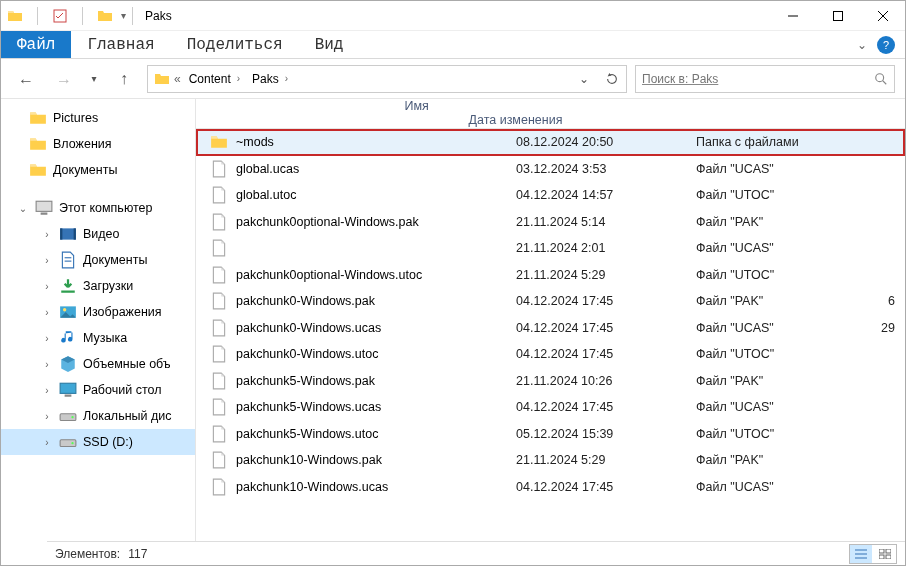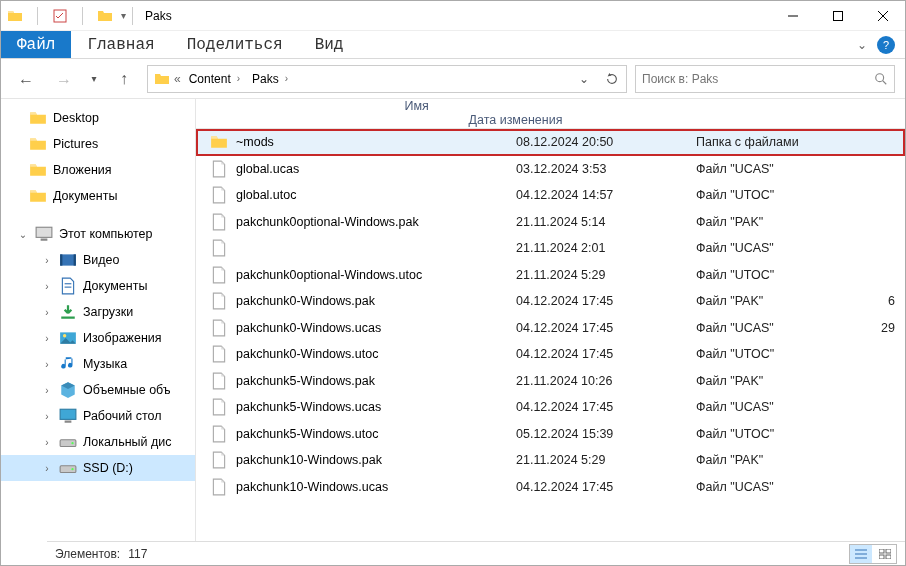--- a/index.html
+++ b/index.html
@@ -26,21 +26,21 @@
 
   
   .navbar { height: 40px; display: flex; align-items: center; padding: 6px 10px; gap: 8px; background: #fff; border-bottom: 1px solid #e5e5e5; }
   .navbar .nav-btn { width: 30px; height: 28px; display: flex; align-items: center; justify-content: center; color: #555; font-size: 16px; }
   .navbar .nav-btn.disabled { color: #bbb; }
   .navbar .addr { flex: 1; height: 28px; border: 1px solid #ccc; display: flex; align-items: center; padding: 0 2px 0 6px; gap: 4px; }
   .navbar .addr .crumb { padding: 0 4px; display: flex; align-items: center; gap: 4px; }
   .navbar .addr .crumb .chev { color: #666; font-size: 10px; margin-left: 2px; }
   .navbar .addr .addr-spacer { flex: 1; }
   .navbar .addr .addr-drop, .navbar .addr .addr-refresh { width: 24px; height: 24px; display: flex; align-items: center; justify-content: center; color: #555; }
-  .navbar .search { width: 260px; height: 28px; border: 1px solid #ccc; display: flex; align-items: center; padding: 0 6px; color: #888; gap: 6px; }
+  .navbar .search { width: 260px; height: 28px; border: 1px solid #ccc; display: flex; align-items: center; padding: 0 6px; color: #888; gap: 6px; text-decoration: underline; }
   .navbar .search input { border: none; outline: none; flex: 1; font-size: 12px; color: #888; background: transparent; }
 
   
   .main { flex: 1; display: flex; min-height: 0; }
 
   .sidebar { width: 195px; border-right: 1px solid #e5e5e5; overflow-y: auto; padding-top: 6px; }
   .sidebar .tree-item { display: flex; align-items: center; height: 26px; gap: 6px; padding-left: 28px; font-size: 12.5px; cursor: default; }
   .sidebar .tree-group { margin-bottom: 12px; }
   .sidebar .tree-item.header { padding-left: 16px; }
   .sidebar .tree-item .icon-slot { width: 18px; height: 18px; display: flex; align-items: center; justify-content: center; }
@@ -179,29 +179,20 @@
 <div class="main">
   <div class="sidebar">
     <div class="tree-group" id="quick-group">
         <div class="tree-item">
           <span class="icon-slot">
             <svg width="18" height="18" viewBox="0 0 16 16">
               <path fill="#ffcf4b" d="M1 3h5l1 2h8v8H1z"></path>
               <path fill="#ffe39a" d="M1 3h5l1 2H1z"></path>
             </svg>
           </span>
-          <span>Desktop</span>
-        </div>
-        <div class="tree-item">
-          <span class="icon-slot">
-            <svg width="18" height="18" viewBox="0 0 16 16">
-              <path fill="#ffcf4b" d="M1 3h5l1 2h8v8H1z"></path>
-              <path fill="#ffe39a" d="M1 3h5l1 2H1z"></path>
-            </svg>
-          </span>
           <span>Pictures</span>
         </div>
         <div class="tree-item">
           <span class="icon-slot">
             <svg width="18" height="18" viewBox="0 0 16 16">
               <path fill="#ffcf4b" d="M1 3h5l1 2h8v8H1z"></path>
               <path fill="#ffe39a" d="M1 3h5l1 2H1z"></path>
             </svg>
           </span>
           <span>Вложения</span>

